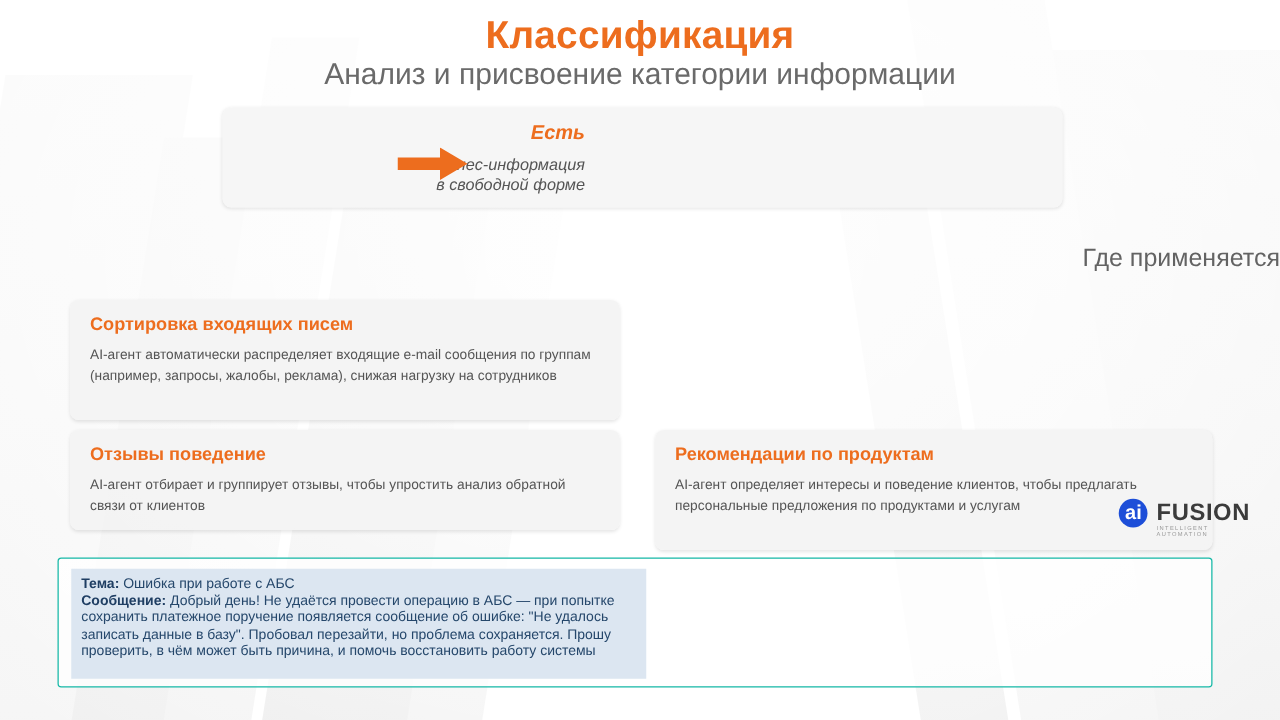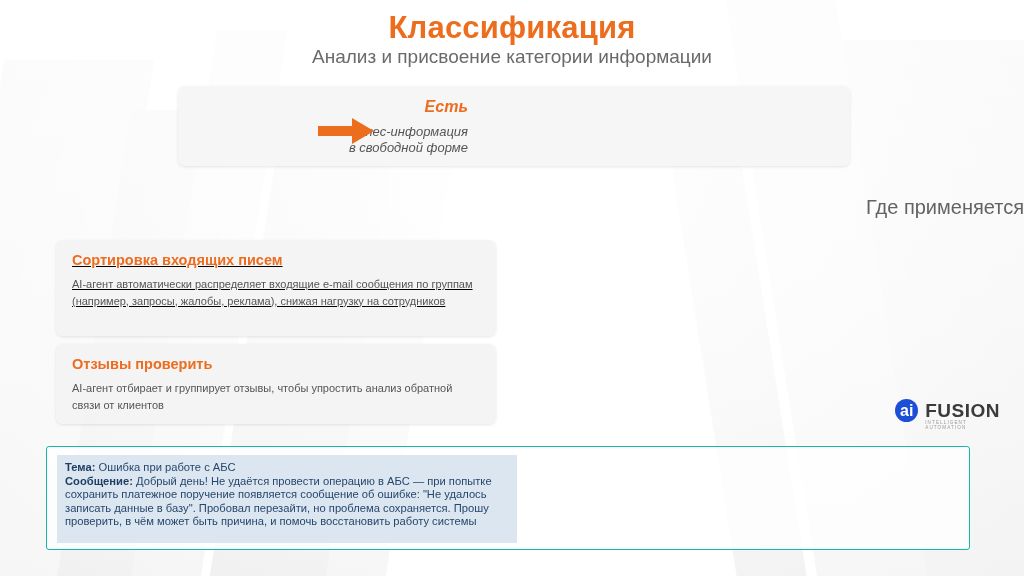--- a/index.html
+++ b/index.html
@@ -49,21 +49,21 @@
     text-align: center;
     font-size: 31px;
     font-weight: bold;
     color: #ED6D1E;
     letter-spacing: .2px;
   }
   .subtitle {
     position: absolute;
     top: 46px; left: 0; right: 0;
     text-align: center;
-    font-size: 19px;
+    font-size: 24px;
     color: #6a6a6a;
   }
 
   
   .top-panel {
     position: absolute;
     left: 178px; top: 86px;
     width: 672px; height: 80px;
     background: rgba(245,245,245,0.86);
     border-radius: 7px;
@@ -106,21 +106,21 @@
     box-shadow: 0 1px 3px rgba(0,0,0,.10);
     padding: 12px 16px 12px 16px;
     box-sizing: border-box;
   }
   .card .c-title {
     font-size: 14.5px; font-weight: bold; color: #ED6D1E; margin-bottom: 8px;
   }
   .card .c-text {
     font-size: 11px; color: #555; line-height: 16.5px;
   }
-  .card-1 { left: 56px;  top: 240px; width: 440px; height: 96px; text-decoration: underline; }
+  .card-1 { left: 56px;  top: 240px; width: 440px; height: 96px; }
   .card-2 { left: 524px; top: 240px; width: 446px; height: 96px; }
   .card-3 { left: 56px;  top: 344px; width: 440px; height: 80px; }
   .card-4 { left: 524px; top: 344px; width: 446px; height: 96px; }
 
   
   .example {
     position: absolute;
     left: 46px; top: 446px;
     width: 924px; height: 104px;
     border: 1px solid #14b8a6;
@@ -204,24 +204,28 @@
 
   <div class="section-heading">Где применяется</div>
 
   <div class="card card-1">
     <div class="c-title">Сортировка входящих писем</div>
     <div class="c-text">AI-агент автоматически распределяет входящие e-mail сообщения по группам (например, запросы, жалобы, реклама), снижая нагрузку на сотрудников</div>
   </div>
 
 
   <div class="card card-3">
-    <div class="c-title">Отзывы проверить</div>
+    <div class="c-title">Отзывы поведение</div>
     <div class="c-text">AI-агент отбирает и группирует отзывы, чтобы упростить анализ обратной связи от клиентов</div>
   </div>
 
+  <div class="card card-4">
+    <div class="c-title">Рекомендации по продуктам</div>
+    <div class="c-text">AI-агент определяет интересы и поведение клиентов, чтобы предлагать персональные предложения по продуктами и услугам</div>
+  </div>
 
   <div class="example">
     <div class="msg">
       <div>
         <b>Тема:</b>
         <span>Ошибка при работе с АБС</span>
       </div>
       <div>
         <b>Сообщение:</b>
         <span>Добрый день! Не удаётся провести операцию в АБС — при попытке сохранить платежное поручение появляется сообщение об ошибке: "Не удалось записать данные в базу". Пробовал перезайти, но проблема сохраняется. Прошу проверить, в чём может быть причина, и помочь восстановить работу системы</span>

